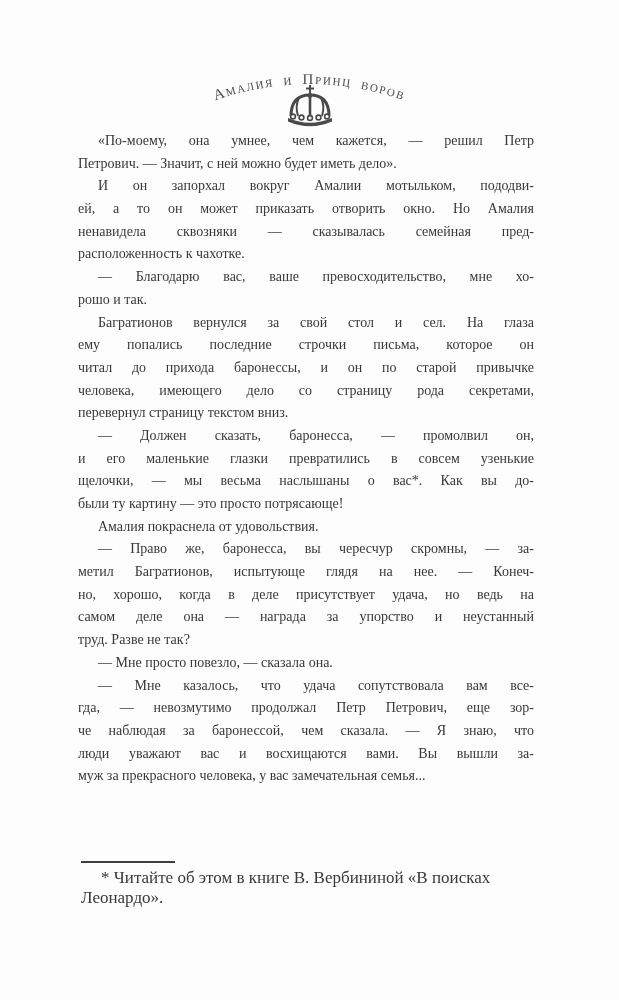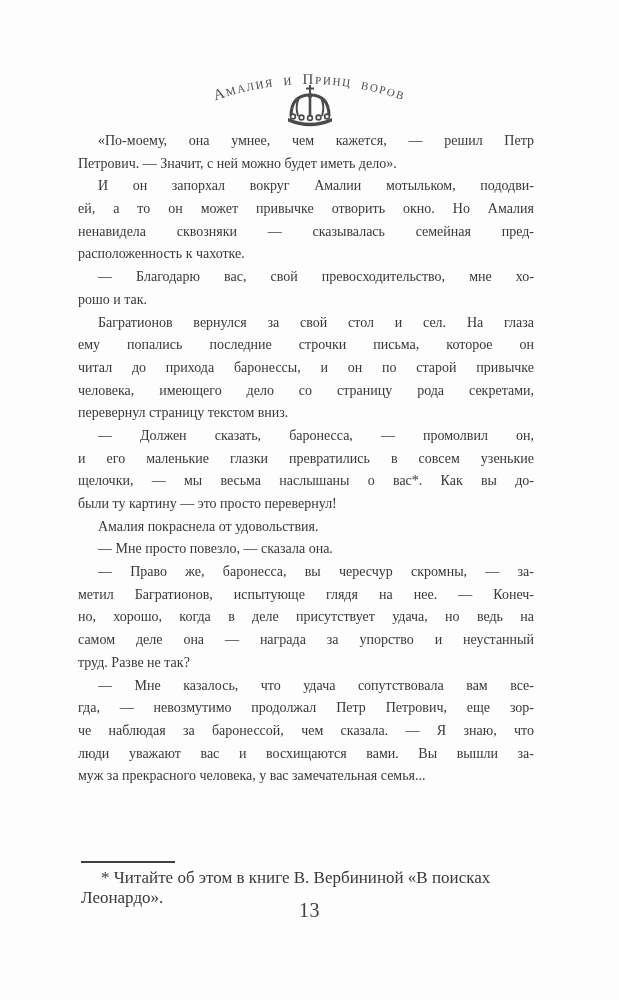--- a/index.html
+++ b/index.html
@@ -79,61 +79,60 @@
     <path class="fill" d="M5 34 Q27 43.5 49 34 L49 37.5 Q27 47 5 37.5 Z"></path>
   </svg>
 
   <div class="bodytext">
       <div class="para">
         <div class="ln ind">«По-моему, она умнее, чем кажется, — решил Петр</div>
         <div class="ln end">Петрович. — Значит, с ней можно будет иметь дело».</div>
       </div>
       <div class="para">
         <div class="ln ind">И он запорхал вокруг Амалии мотыльком, пододви-</div>
-        <div class="ln">ей, а то он может привычке отворить окно. Но Амалия</div>
+        <div class="ln">ей, а то он может приказать отворить окно. Но Амалия</div>
         <div class="ln">ненавидела сквозняки — сказывалась семейная пред-</div>
         <div class="ln end">расположенность к чахотке.</div>
       </div>
       <div class="para">
-        <div class="ln ind">— Благодарю вас, свой превосходительство, мне хо-</div>
+        <div class="ln ind">— Благодарю вас, ваше превосходительство, мне хо-</div>
         <div class="ln end">рошо и так.</div>
       </div>
       <div class="para">
         <div class="ln ind">Багратионов вернулся за свой стол и сел. На глаза</div>
         <div class="ln">ему попались последние строчки письма, которое он</div>
         <div class="ln">читал до прихода баронессы, и он по старой привычке</div>
         <div class="ln">человека, имеющего дело со страницу рода секретами,</div>
         <div class="ln end">перевернул страницу текстом вниз.</div>
       </div>
       <div class="para">
         <div class="ln ind">— Должен сказать, баронесса, — промолвил он,</div>
         <div class="ln">и его маленькие глазки превратились в совсем узенькие</div>
         <div class="ln">щелочки, — мы весьма наслышаны о вас*. Как вы до-</div>
-        <div class="ln end">были ту картину — это просто перевернул!</div>
+        <div class="ln end">были ту картину — это просто потрясающе!</div>
       </div>
       <div class="para">
         <div class="ln ind end">Амалия покраснела от удовольствия.</div>
-      </div>
-      <div class="para">
-        <div class="ln ind end">— Мне просто повезло, — сказала она.</div>
       </div>
       <div class="para">
         <div class="ln ind">— Право же, баронесса, вы чересчур скромны, — за-</div>
         <div class="ln">метил Багратионов, испытующе глядя на нее. — Конеч-</div>
         <div class="ln">но, хорошо, когда в деле присутствует удача, но ведь на</div>
         <div class="ln">самом деле она — награда за упорство и неустанный</div>
         <div class="ln end">труд. Разве не так?</div>
+      </div>
+      <div class="para">
+        <div class="ln ind end">— Мне просто повезло, — сказала она.</div>
       </div>
       <div class="para">
         <div class="ln ind">— Мне казалось, что удача сопутствовала вам все-</div>
         <div class="ln">гда, — невозмутимо продолжал Петр Петрович, еще зор-</div>
         <div class="ln">че наблюдая за баронессой, чем сказала. — Я знаю, что</div>
         <div class="ln">люди уважают вас и восхищаются вами. Вы вышли за-</div>
         <div class="ln end">муж за прекрасного человека, у вас замечательная семья...</div>
       </div>
     </div>
 
   <div class="footnote-rule"></div>
   <div class="footnote">* Читайте об этом в книге В. Вербининой «В поисках Леонардо».</div>
 
-  <div class="pagenum">13</div>
 
 </div>
 
 </body></html>

